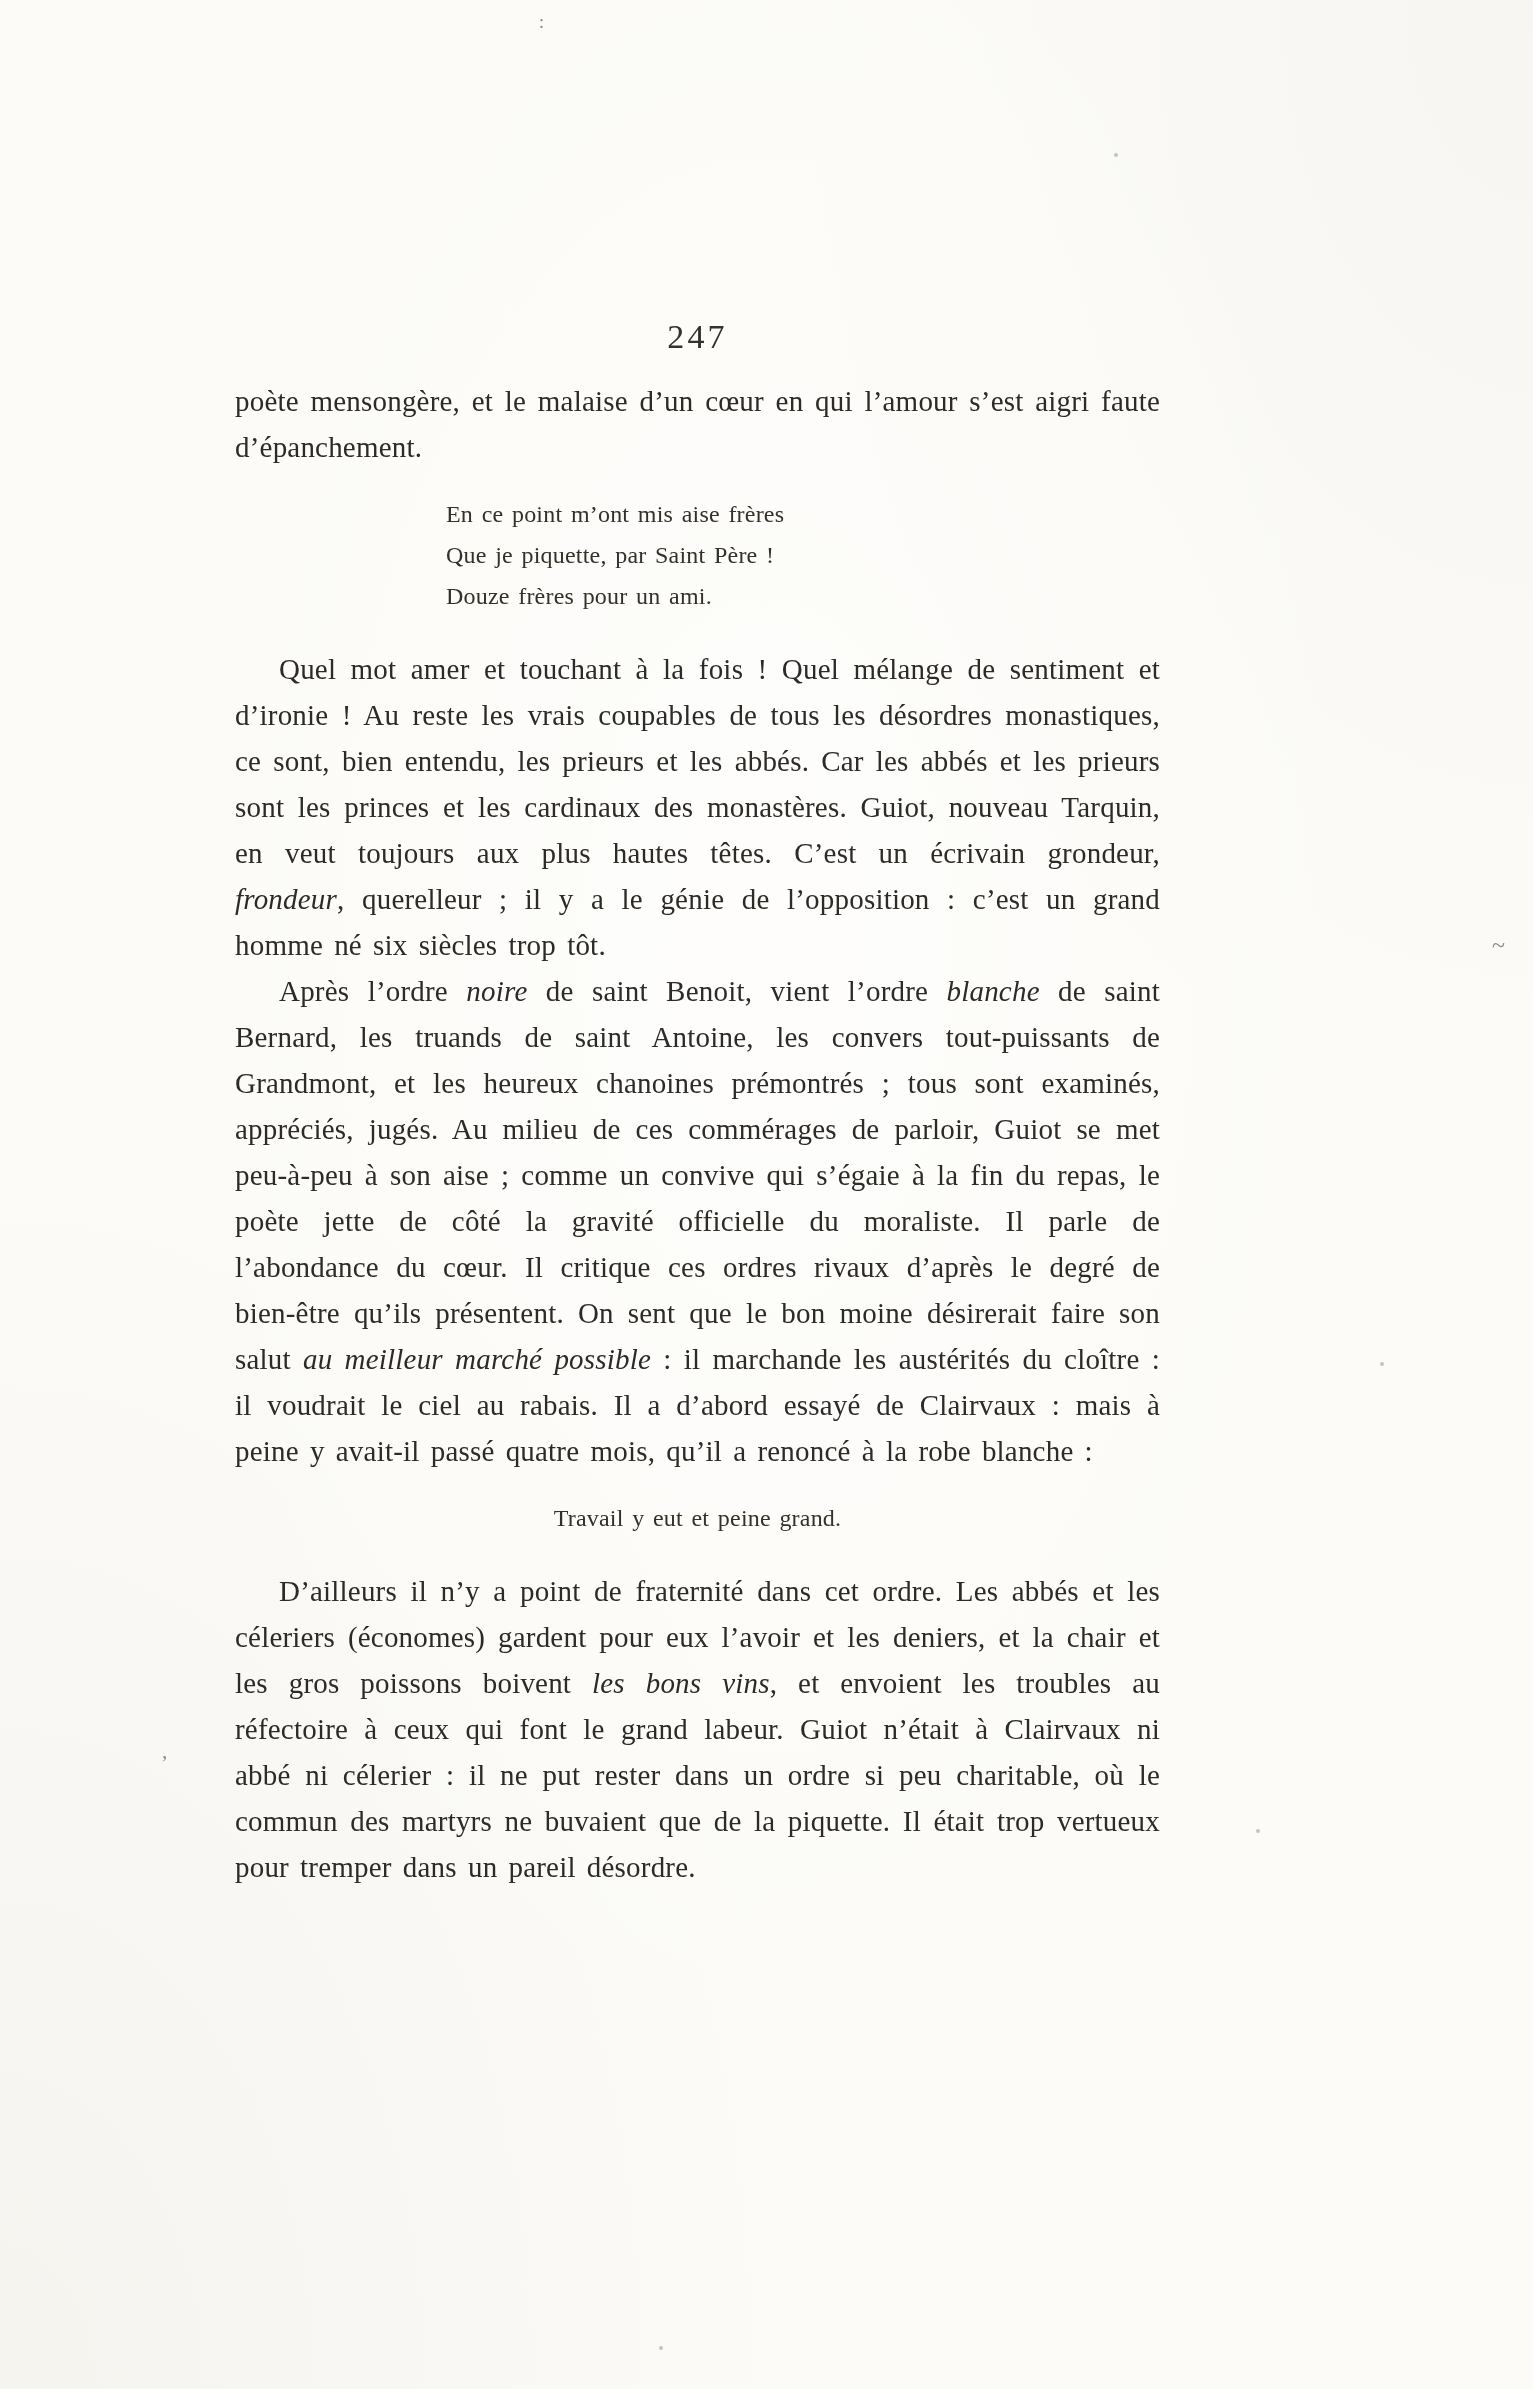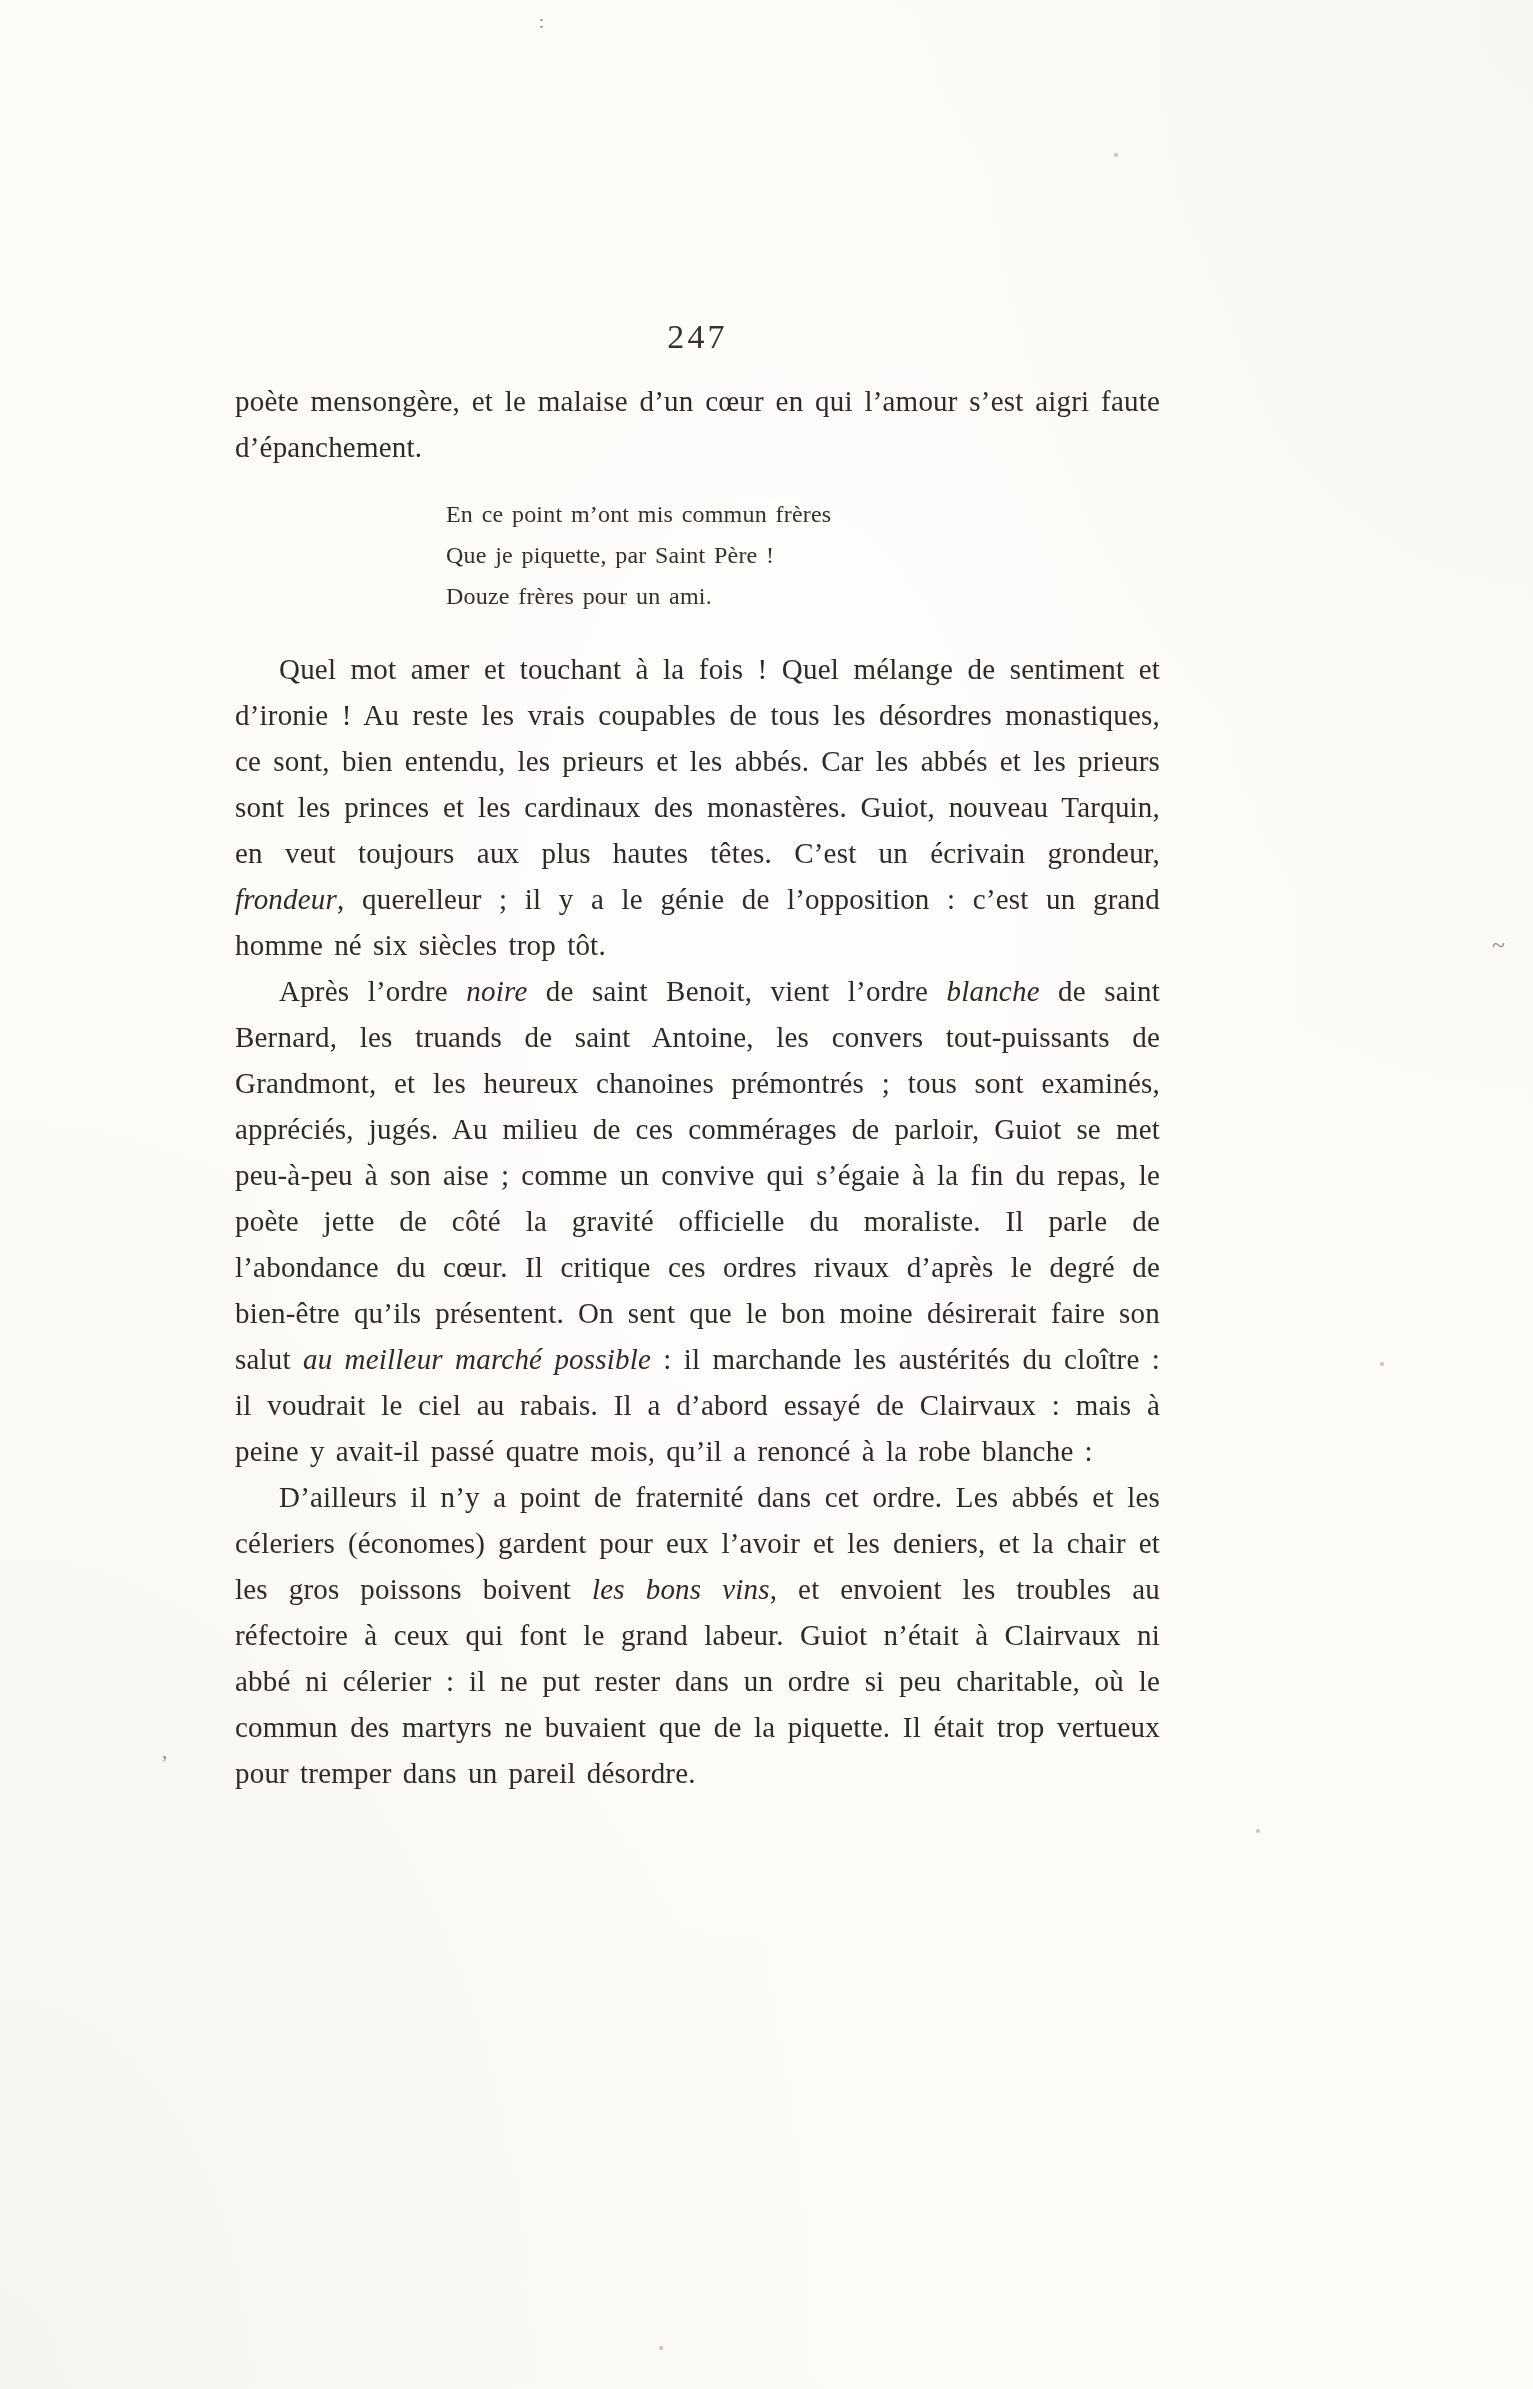--- a/index.html
+++ b/index.html
@@ -91,29 +91,32 @@
 
 <div class="page" style="background-color: rgb(252, 251, 247); color: rgb(46, 43, 39);">
 
   <div class="page-number">247</div>
 
   <div class="text-block">
 
     <p class="para noindent"><span>poète mensongère, et le malaise d’un cœur en qui l’amour s’est aigri faute d’épanchement.</span></p>
 
     <div class="verse">
-        <div class="verse-line">En ce point m’ont mis commun frères</div>
+        <div class="verse-line">En ce point m’ont mis aise frères</div>
         <div class="verse-line">Que je piquette, par Saint Père !</div>
         <div class="verse-line">Douze frères pour un ami.</div>
       </div>
 
     <p class="para"><span>Quel mot amer et touchant à la fois ! Quel mélange de sentiment et d’ironie ! Au reste les vrais coupables de tous les désordres monastiques, ce sont, bien entendu, les prieurs et les abbés. Car les abbés et les prieurs sont les princes et les cardinaux des monastères. Guiot, nouveau Tarquin, en veut toujours aux plus hautes têtes. C’est un écrivain grondeur, </span><span class="italic">frondeur</span><span>, querelleur ; il y a le génie de l’opposition : c’est un grand homme né six siècles trop tôt.</span></p>
 
     <p class="para"><span>Après l’ordre </span><span class="italic">noire</span><span> de saint Benoit, vient l’ordre </span><span class="italic">blanche</span><span> de saint Bernard, les truands de saint Antoine, les convers tout-puissants de Grandmont, et les heureux chanoines prémontrés ; tous sont examinés, appréciés, jugés. Au milieu de ces commérages de parloir, Guiot se met peu-à-peu à son aise ; comme un convive qui s’égaie à la fin du repas, le poète jette de côté la gravité officielle du moraliste. Il parle de l’abondance du cœur. Il critique ces ordres rivaux d’après le degré de bien-être qu’ils présentent. On sent que le bon moine désirerait faire son salut </span><span class="italic">au meilleur marché possible</span><span> : il marchande les austérités du cloître : il voudrait le ciel au rabais. Il a d’abord essayé de Clairvaux : mais à peine y avait-il passé quatre mois, qu’il a renoncé à la robe blanche :</span></p>
 
+    <div class="verse centered">
+        <div class="verse-line">Travail y eut et peine grand.</div>
+      </div>
 
     <p class="para"><span>D’ailleurs il n’y a point de fraternité dans cet ordre. Les abbés et les céleriers (économes) gardent pour eux l’avoir et les deniers, et la chair et les gros poissons boivent </span><span class="italic">les bons vins</span><span>, et envoient les troubles au réfectoire à ceux qui font le grand labeur. Guiot n’était à Clairvaux ni abbé ni célerier : il ne put rester dans un ordre si peu charitable, où le commun des martyrs ne buvaient que de la piquette. Il était trop vertueux pour tremper dans un pareil désordre.</span></p>
 
   </div>
 
   <i class="speck" style="left:539px; top:13px;">:</i>
   <i class="speck dot" style="left:1114px; top:153px;"></i>
   <i class="speck" style="left:1492px; top:933px; font-size:24px;">~</i>
   <i class="speck" style="left:161px; top:1753px; font-size:21px;">’</i>
   <i class="speck dot" style="left:1380px; top:1362px;"></i>

